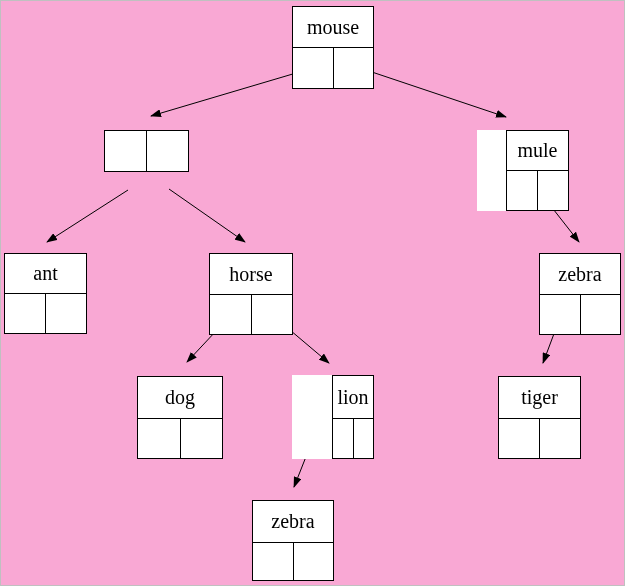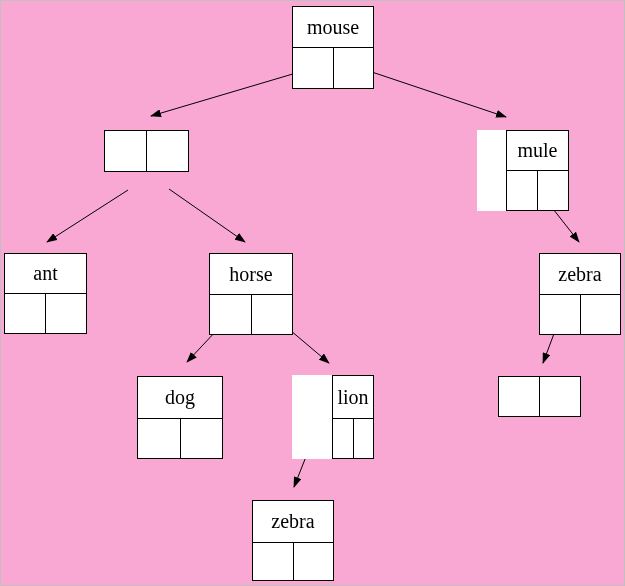--- a/index.html
+++ b/index.html
@@ -137,20 +137,21 @@
 
   <div class="node" style="left: 291px; top: 374px; width: 82px; padding-left: 40px;">
     <div class="node-label" style="height: 43px;">lion</div>
     <div class="node-cells" style="height: 41px;">
       <div class="cell left"></div>
       <div class="cell right"></div>
     </div>
   </div>
 
   <div class="node" style="left: 497px; top: 375px; width: 83px;">
+    <div class="node-label" style="height: 42px;">tiger</div>
     <div class="node-cells" style="height: 41px;">
       <div class="cell left"></div>
       <div class="cell right"></div>
     </div>
   </div>
 
   <div class="node" style="left: 251px; top: 499px; width: 82px;">
     <div class="node-label" style="height: 42px;">zebra</div>
     <div class="node-cells" style="height: 39px;">
       <div class="cell left"></div>

